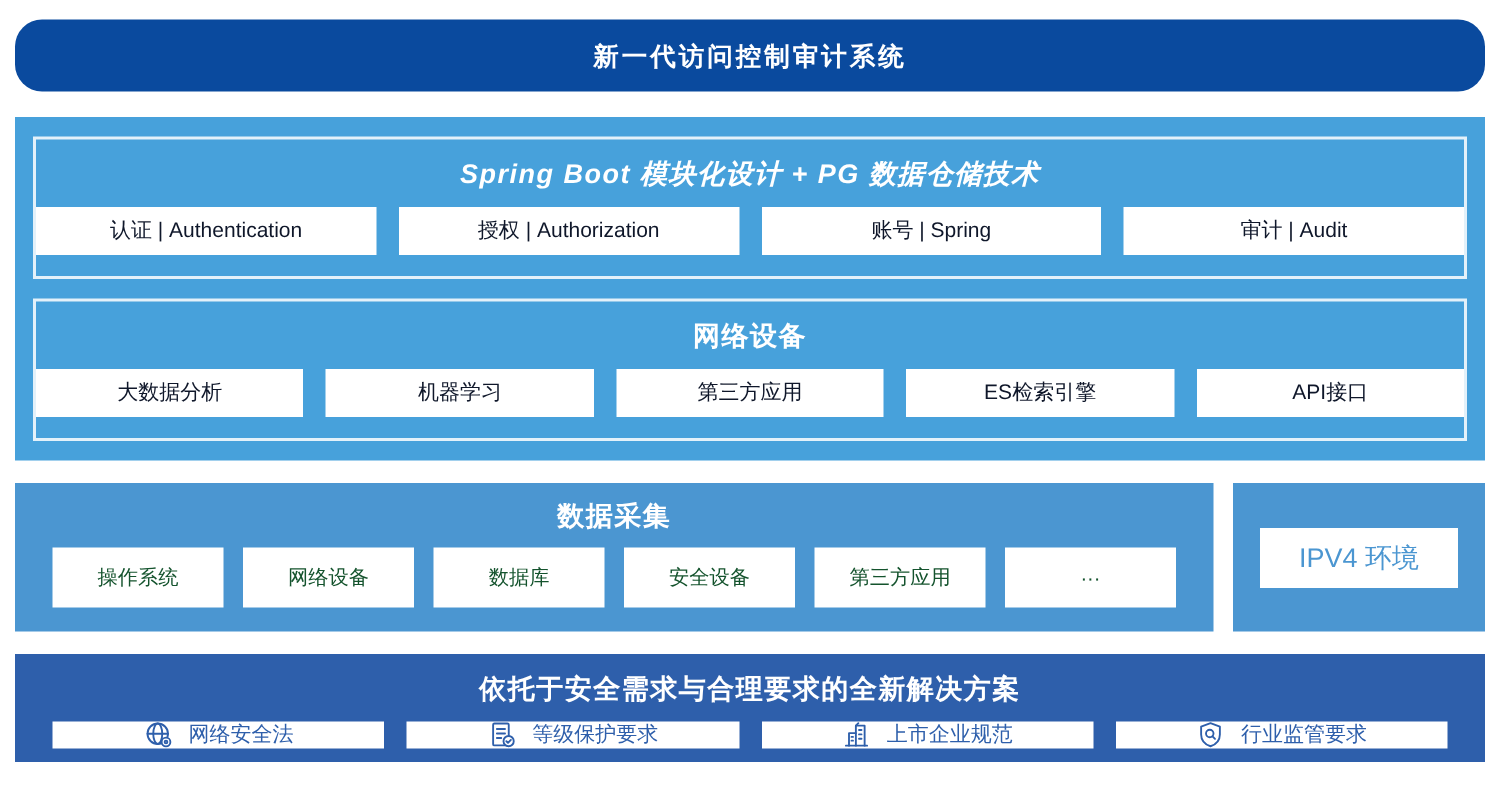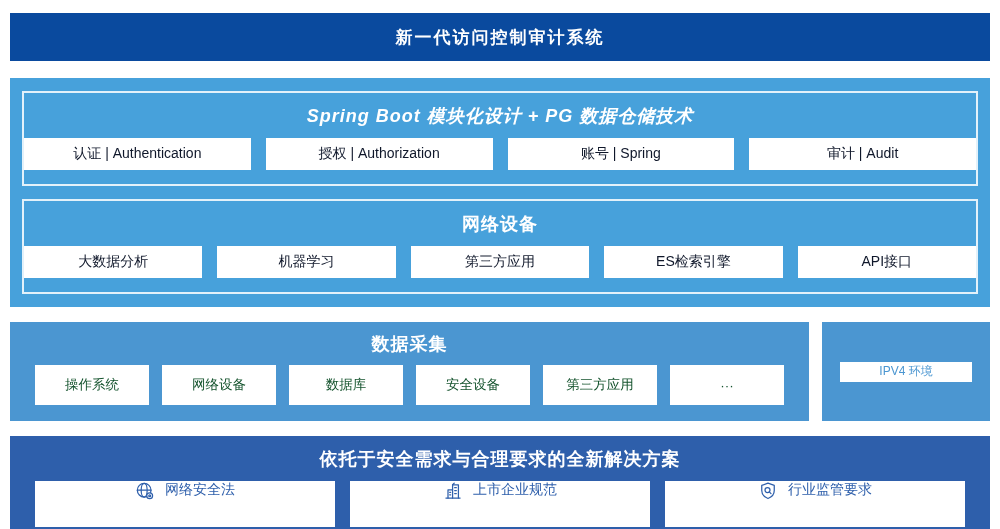--- a/index.html
+++ b/index.html
@@ -10,20 +10,21 @@
     overflow:hidden;
   }
   .page { width:1000px; height:529px; padding:13px 10px 0; }
 
   
   .banner {
     height:48px; background:#0a4a9e; color:#ffffff;
     display:flex; align-items:center; justify-content:center;
     font-size:17px; font-weight:bold; letter-spacing:2px;
     margin-bottom:17px;
+    border-radius:18px;
   }
 
   
   .stack { background:#47a1db; padding:13px 12px; margin-bottom:15px; }
   .panel { border:2px solid rgba(255,255,255,0.85); padding:0 0 14px; }
   .panel + .panel { margin-top:13px; }
   .panel-title {
     color:#ffffff; font-size:18px; font-weight:bold; text-align:center;
     padding:11px 0 10px; letter-spacing:1px;
   }
@@ -40,29 +41,29 @@
   .mid-row { display:flex; gap:13px; margin-bottom:15px; }
   .collect { flex:1; background:#4b96d1; padding:0 25px 16px; }
   .collect .panel-title { padding:10px 0 9px; }
   .collect .btn-row { gap:13px; }
   .collect .chip { height:40px; font-size:13.5px; color:#14532d; }
 
   .ipv {
     width:168px; background:#4b96d1; padding:13px 18px;
     display:flex; flex-direction:column; justify-content:center; gap:10px;
   }
-  .ipv .chip { flex:none; height:20px; font-size:12px; color:#4b96d1; }
+  .ipv .chip { flex:none; height:40px; font-size:18px; color:#4b96d1; }
 
   
   .solution { background:#2e5fab; padding:0 25px 9px; }
   .solution .panel-title { padding:11px 0 10px; }
   .solution .btn-row { gap:15px; }
   .sol-chip {
-    flex:1; background:#ffffff; height:46px;
-    display:flex; align-items:flex-start; justify-content:center; gap:10px;
+    flex:1; background:#ffffff; height:18px;
+    display:flex; align-items:center; justify-content:center; gap:10px;
     font-size:14px; color:#2e5fab; white-space:nowrap;
   }
   .icon { display:inline-flex; width:20px; height:20px; flex:none; }
   .icon svg { width:100%; height:100%; stroke:#2e5fab; fill:none;
               stroke-width:1.5; stroke-linecap:round; stroke-linejoin:round; }
 </style>
 </head>
 <body>
 
 <div class="page">
@@ -126,20 +127,31 @@
             <circle cx="11" cy="11" r="8.2"></circle>
             <ellipse cx="11" cy="11" rx="3.6" ry="8.2"></ellipse>
             <path d="M2.8 11h16.4"></path>
             <circle cx="17.6" cy="17.6" r="3.5" fill="#ffffff"></circle>
             <circle cx="17.6" cy="17.6" r="1.1"></circle>
           </svg>
         </span>
         <span>网络安全法</span>
       </div>
 
+      <div class="sol-chip">
+        <span class="icon">
+          <svg viewBox="0 0 24 24">
+            <rect x="4.5" y="2.8" width="12.5" height="17.5" rx="1"></rect>
+            <path d="M7.5 7.2h6.5M7.5 10.8h6.5M7.5 14.4h3.5"></path>
+            <circle cx="16.9" cy="16.9" r="4.1" fill="#ffffff"></circle>
+            <path d="M15.1 17l1.3 1.3 2.3-2.4"></path>
+          </svg>
+        </span>
+        <span>等级保护要求</span>
+      </div>
 
       <div class="sol-chip">
         <span class="icon">
           <svg viewBox="0 0 24 24">
             <path d="M3.5 20.5h17"></path>
             <path d="M6 20.5v-10h5.5"></path>
             <path d="M11.5 20.5v-16h7v16"></path>
             <path d="M11.5 4.5l2-2"></path>
             <path d="M14 8h2M14 11.5h2M14 15h2"></path>
             <path d="M8 13.5h1.2M8 16.5h1.2"></path>

